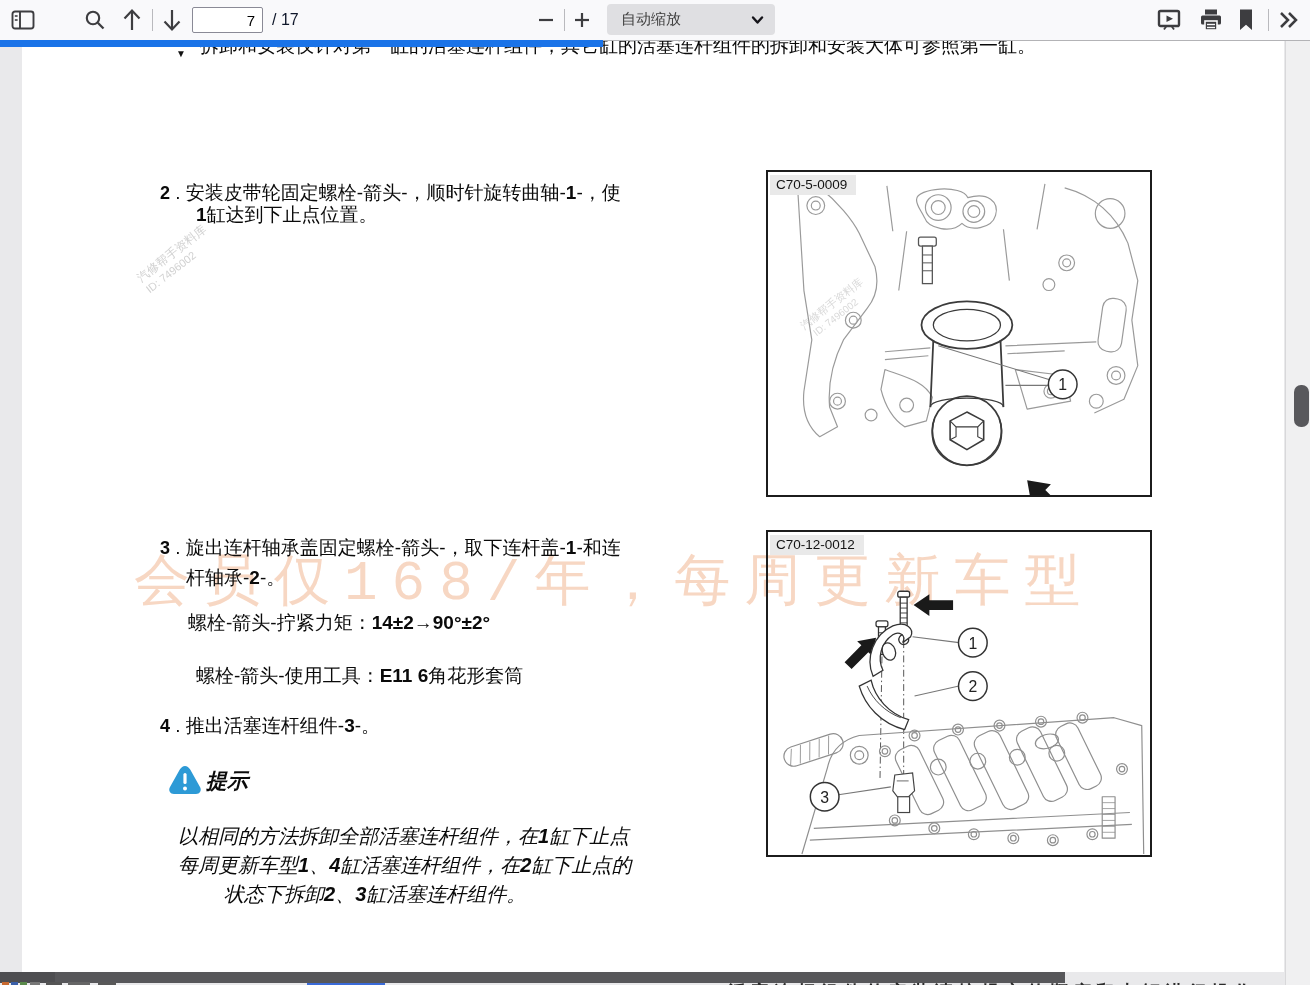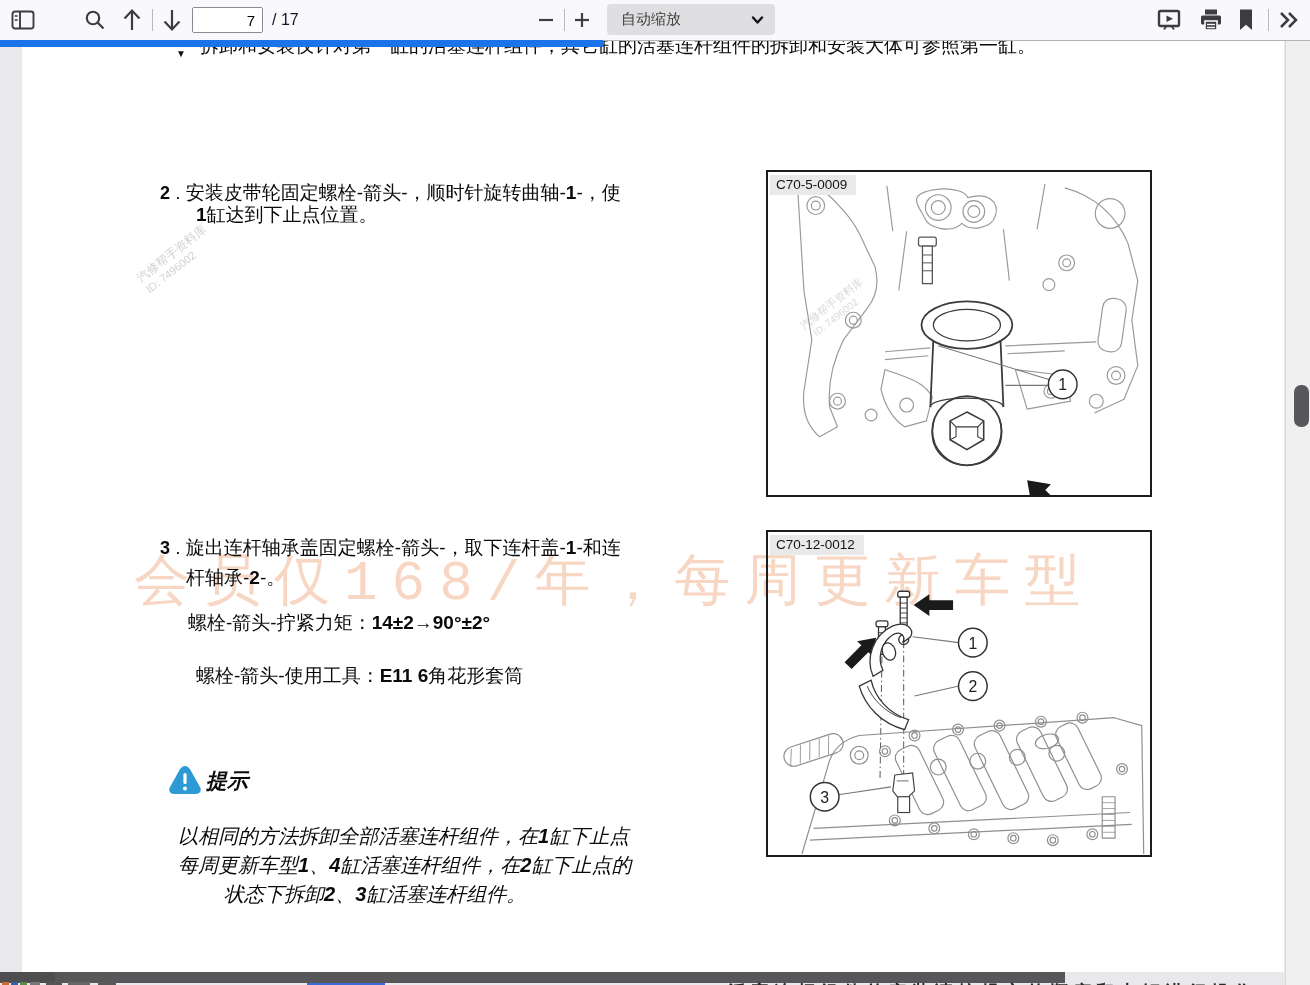--- a/index.html
+++ b/index.html
@@ -152,20 +152,23 @@
     </div>
 
     <div class="line" style="left:138px;top:495px;">
       <span class="num">3</span><span><span> . </span><span>旋出连杆轴承盖固定螺栓-箭头-，取下连杆盖-</span><span class="b">1</span><span>-和连</span></span>
     </div>
     <div class="line" style="left:164px;top:525px;"><span>杆轴承-</span><span class="b">2</span><span>-。</span></div>
 
     <div class="line" style="left:166px;top:570px;"><span>螺栓-箭头-拧紧力矩：</span><span class="b">14±2→90°±2°</span></div>
     <div class="line" style="left:174px;top:623px;"><span>螺栓-箭头-使用工具：</span><span class="b">E11 6</span><span>角花形套筒</span></div>
 
+    <div class="line" style="left:138px;top:673px;">
+      <span class="num">4</span><span><span> . </span><span>推出活塞连杆组件-</span><span class="b">3</span><span>-。</span></span>
+    </div>
 
     <div class="noteicon">
       <svg width="34" height="30" viewBox="0 0 34 30">
         <path d="M17,2 C19,2 21,3.5 22.2,5.6 L32,23 C34,26.5 31.8,30 28,30 L6,30 C2.2,30 0,26.5 2,23 L11.8,5.6 C13,3.5 15,2 17,2 Z" fill="#2d9ad6"></path>
         <rect x="15.4" y="9" width="3.2" height="11" rx="1.6" fill="#fff"></rect>
         <circle cx="17" cy="24.5" r="2" fill="#fff"></circle>
       </svg>
     </div>
     <div class="notetitle">提示</div>
     <div class="line notepara" style="left:156px;top:783px;"><span>以相同的方法拆卸全部活塞连杆组件，在</span><span class="b">1</span><span>缸下止点</span></div>

